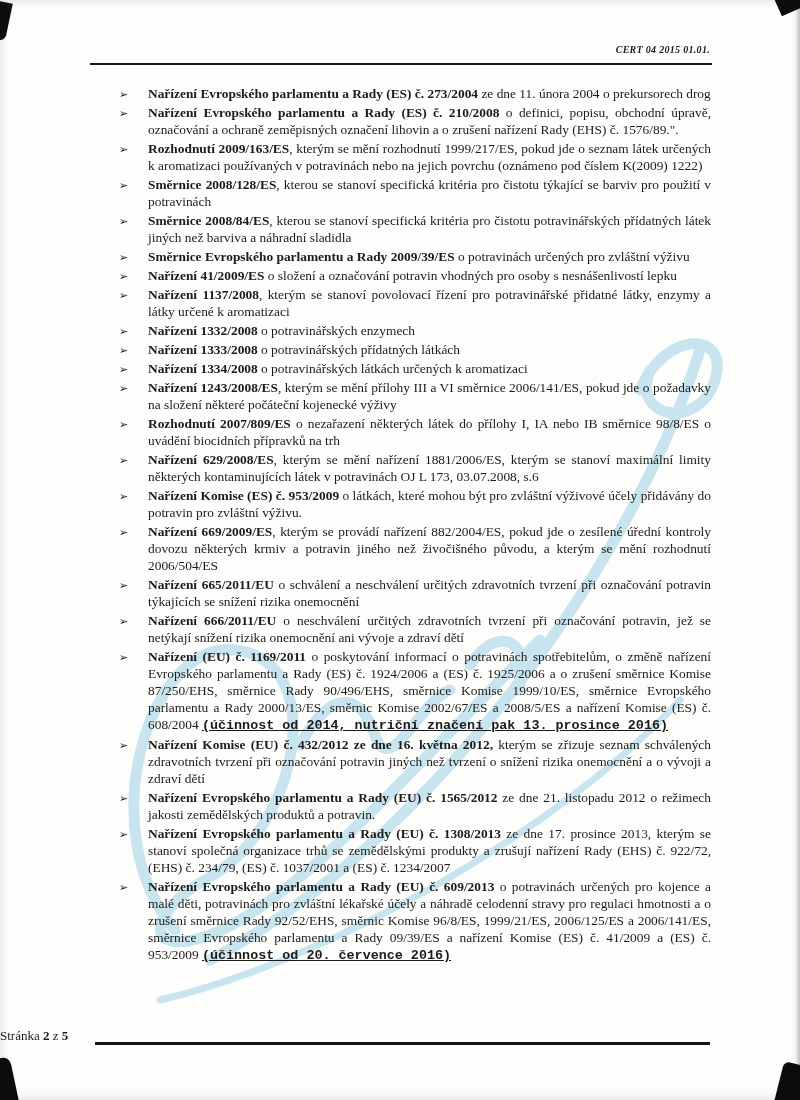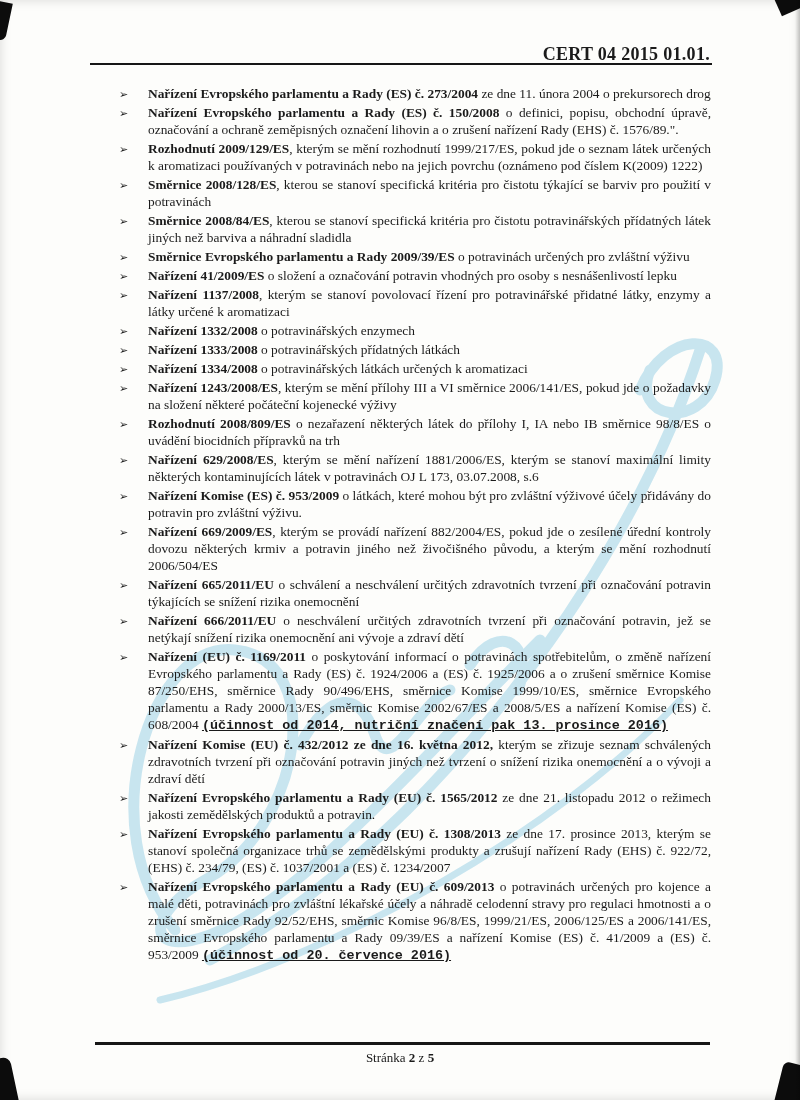--- a/index.html
+++ b/index.html
@@ -16,22 +16,23 @@
     overflow: hidden;
     font-family: "Liberation Serif", "DejaVu Serif", serif;
     color: #1b1b1b;
     box-shadow: inset 0 0 12px rgba(0,0,0,0.15);
   }
   
   .header-ref {
     position: absolute;
     top: 44px;
     right: 90px;
-    font-size: 18px;
+    font-size: 10px;
     font-weight: bold;
+    font-style: italic;
     letter-spacing: 0.3px;
   }
   .header-line {
     position: absolute;
     top: 63px;
     left: 90px;
     right: 88px;
     height: 2px;
     background: #161616;
   }
@@ -69,24 +70,23 @@
   .footer-line {
     position: absolute;
     left: 95px;
     right: 90px;
     top: 1042px;
     height: 3px;
     background: #161616;
   }
   .footer {
     position: absolute;
-    top: 1050px;
+    top: 1028px;
     left: 0;
     width: 100%;
-    text-align: center;
     font-size: 13px;
   }
   .footer .b { font-weight: bold; }
   
   .watermark {
     position: absolute;
     inset: 0;
     pointer-events: none;
     mix-blend-mode: multiply;
     opacity: 0.55;
@@ -121,32 +121,32 @@
       <path d="M 160 1000 C 330 960 560 830 680 700" stroke-width="7"></path>
     </g>
   </svg>
 
   <div class="header-ref">CERT 04 2015 01.01.</div>
   <div class="header-line"></div>
 
   <div class="content">
     <ul class="reg-list">
         <li><span class="bullet">➢</span><span class="seg-b">Nařízení Evropského parlamentu a Rady (ES) č. 273/2004</span><span class="seg-n"> ze dne 11. února 2004 o prekursorech drog</span></li>
-        <li><span class="bullet">➢</span><span class="seg-b">Nařízení Evropského parlamentu a Rady (ES) č. 150/2008</span><span class="seg-n"> o definici, popisu, obchodní úpravě, označování a ochraně zeměpisných označení lihovin a o zrušení nařízení Rady (EHS) č. 1576/89.".</span></li>
-        <li><span class="bullet">➢</span><span class="seg-b">Rozhodnutí 2009/129/ES</span><span class="seg-n">, kterým se mění rozhodnutí 1999/217/ES, pokud jde o seznam látek určených k aromatizaci používaných v potravinách nebo na jejich povrchu (oznámeno pod číslem K(2009) 1222)</span></li>
+        <li><span class="bullet">➢</span><span class="seg-b">Nařízení Evropského parlamentu a Rady (ES) č. 210/2008</span><span class="seg-n"> o definici, popisu, obchodní úpravě, označování a ochraně zeměpisných označení lihovin a o zrušení nařízení Rady (EHS) č. 1576/89.".</span></li>
+        <li><span class="bullet">➢</span><span class="seg-b">Rozhodnutí 2009/163/ES</span><span class="seg-n">, kterým se mění rozhodnutí 1999/217/ES, pokud jde o seznam látek určených k aromatizaci používaných v potravinách nebo na jejich povrchu (oznámeno pod číslem K(2009) 1222)</span></li>
         <li><span class="bullet">➢</span><span class="seg-b">Směrnice 2008/128/ES</span><span class="seg-n">, kterou se stanoví specifická kritéria pro čistotu týkající se barviv pro použití v potravinách</span></li>
         <li><span class="bullet">➢</span><span class="seg-b">Směrnice 2008/84/ES</span><span class="seg-n">, kterou se stanoví specifická kritéria pro čistotu potravinářských přídatných látek jiných než barviva a náhradní sladidla</span></li>
         <li><span class="bullet">➢</span><span class="seg-b">Směrnice Evropského parlamentu a Rady 2009/39/ES</span><span class="seg-n"> o potravinách určených pro zvláštní výživu</span></li>
         <li><span class="bullet">➢</span><span class="seg-b">Nařízení 41/2009/ES</span><span class="seg-n"> o složení a označování potravin vhodných pro osoby s nesnášenlivostí lepku</span></li>
         <li><span class="bullet">➢</span><span class="seg-b">Nařízení 1137/2008</span><span class="seg-n">, kterým se stanoví povolovací řízení pro potravinářské přidatné látky, enzymy a látky určené k aromatizaci</span></li>
         <li><span class="bullet">➢</span><span class="seg-b">Nařízení 1332/2008</span><span class="seg-n"> o potravinářských enzymech</span></li>
         <li><span class="bullet">➢</span><span class="seg-b">Nařízení 1333/2008</span><span class="seg-n"> o potravinářských přídatných látkách</span></li>
         <li><span class="bullet">➢</span><span class="seg-b">Nařízení 1334/2008</span><span class="seg-n"> o potravinářských látkách určených k aromatizaci</span></li>
         <li><span class="bullet">➢</span><span class="seg-b">Nařízení 1243/2008/ES</span><span class="seg-n">, kterým se mění přílohy III a VI směrnice 2006/141/ES, pokud jde o požadavky na složení některé počáteční kojenecké výživy</span></li>
-        <li><span class="bullet">➢</span><span class="seg-b">Rozhodnutí 2008/809/ES</span><span class="seg-n"> o nezařazení některých látek do přílohy I, IA nebo IB směrnice 98/8/ES o uvádění biocidních přípravků na trh</span></li>
+        <li><span class="bullet">➢</span><span class="seg-b">Rozhodnutí 2007/809/ES</span><span class="seg-n"> o nezařazení některých látek do přílohy I, IA nebo IB směrnice 98/8/ES o uvádění biocidních přípravků na trh</span></li>
         <li><span class="bullet">➢</span><span class="seg-b">Nařízení 629/2008/ES</span><span class="seg-n">, kterým se mění nařízení 1881/2006/ES, kterým se stanoví maximální limity některých kontaminujících látek v potravinách OJ L 173, 03.07.2008, s.6</span></li>
         <li><span class="bullet">➢</span><span class="seg-b">Nařízení Komise (ES) č. 953/2009</span><span class="seg-n"> o látkách, které mohou být pro zvláštní výživové účely přidávány do potravin pro zvláštní výživu.</span></li>
         <li><span class="bullet">➢</span><span class="seg-b">Nařízení 669/2009/ES</span><span class="seg-n">, kterým se provádí nařízení 882/2004/ES, pokud jde o zesílené úřední kontroly dovozu některých krmiv a potravin jiného než živočišného původu, a kterým se mění rozhodnutí 2006/504/ES</span></li>
         <li><span class="bullet">➢</span><span class="seg-b">Nařízení 665/2011/EU</span><span class="seg-n"> o schválení a neschválení určitých zdravotních tvrzení při označování potravin týkajících se snížení rizika onemocnění</span></li>
         <li><span class="bullet">➢</span><span class="seg-b">Nařízení 666/2011/EU</span><span class="seg-n"> o neschválení určitých zdravotních tvrzení při označování potravin, jež se netýkají snížení rizika onemocnění ani vývoje a zdraví dětí</span></li>
         <li><span class="bullet">➢</span><span class="seg-b">Nařízení (EU) č. 1169/2011</span><span class="seg-n"> o poskytování informací o potravinách spotřebitelům, o změně nařízení Evropského parlamentu a Rady (ES) č. 1924/2006 a (ES) č. 1925/2006 a o zrušení směrnice Komise 87/250/EHS, směrnice Rady 90/496/EHS, směrnice Komise 1999/10/ES, směrnice Evropského parlamentu a Rady 2000/13/ES, směrnic Komise 2002/67/ES a 2008/5/ES a nařízení Komise (ES) č. 608/2004 </span><span class="seg-bu">(účinnost od 2014, nutriční značení pak 13. prosince 2016)</span></li>
         <li><span class="bullet">➢</span><span class="seg-b">Nařízení Komise (EU) č. 432/2012 ze dne 16. května 2012,</span><span class="seg-n"> kterým se zřizuje seznam schválených zdravotních tvrzení při označování potravin jiných než tvrzení o snížení rizika onemocnění a o vývoji a zdraví dětí</span></li>
         <li><span class="bullet">➢</span><span class="seg-b">Nařízení Evropského parlamentu a Rady (EU) č. 1565/2012</span><span class="seg-n"> ze dne 21. listopadu 2012 o režimech jakosti zemědělských produktů a potravin.</span></li>
         <li><span class="bullet">➢</span><span class="seg-b">Nařízení Evropského parlamentu a Rady (EU) č. 1308/2013</span><span class="seg-n"> ze dne 17. prosince 2013, kterým se stanoví společná organizace trhů se zemědělskými produkty a zrušují nařízení Rady (EHS) č. 922/72, (EHS) č. 234/79, (ES) č. 1037/2001 a (ES) č. 1234/2007</span></li>
         <li><span class="bullet">➢</span><span class="seg-b">Nařízení Evropského parlamentu a Rady (EU) č. 609/2013</span><span class="seg-n"> o potravinách určených pro kojence a malé děti, potravinách pro zvláštní lékařské účely a náhradě celodenní stravy pro regulaci hmotnosti a o zrušení směrnice Rady 92/52/EHS, směrnic Komise 96/8/ES, 1999/21/ES, 2006/125/ES a 2006/141/ES, směrnice Evropského parlamentu a Rady 09/39/ES a nařízení Komise (ES) č. 41/2009 a (ES) č. 953/2009 </span><span class="seg-bu">(účinnost od 20. července 2016)</span></li>

